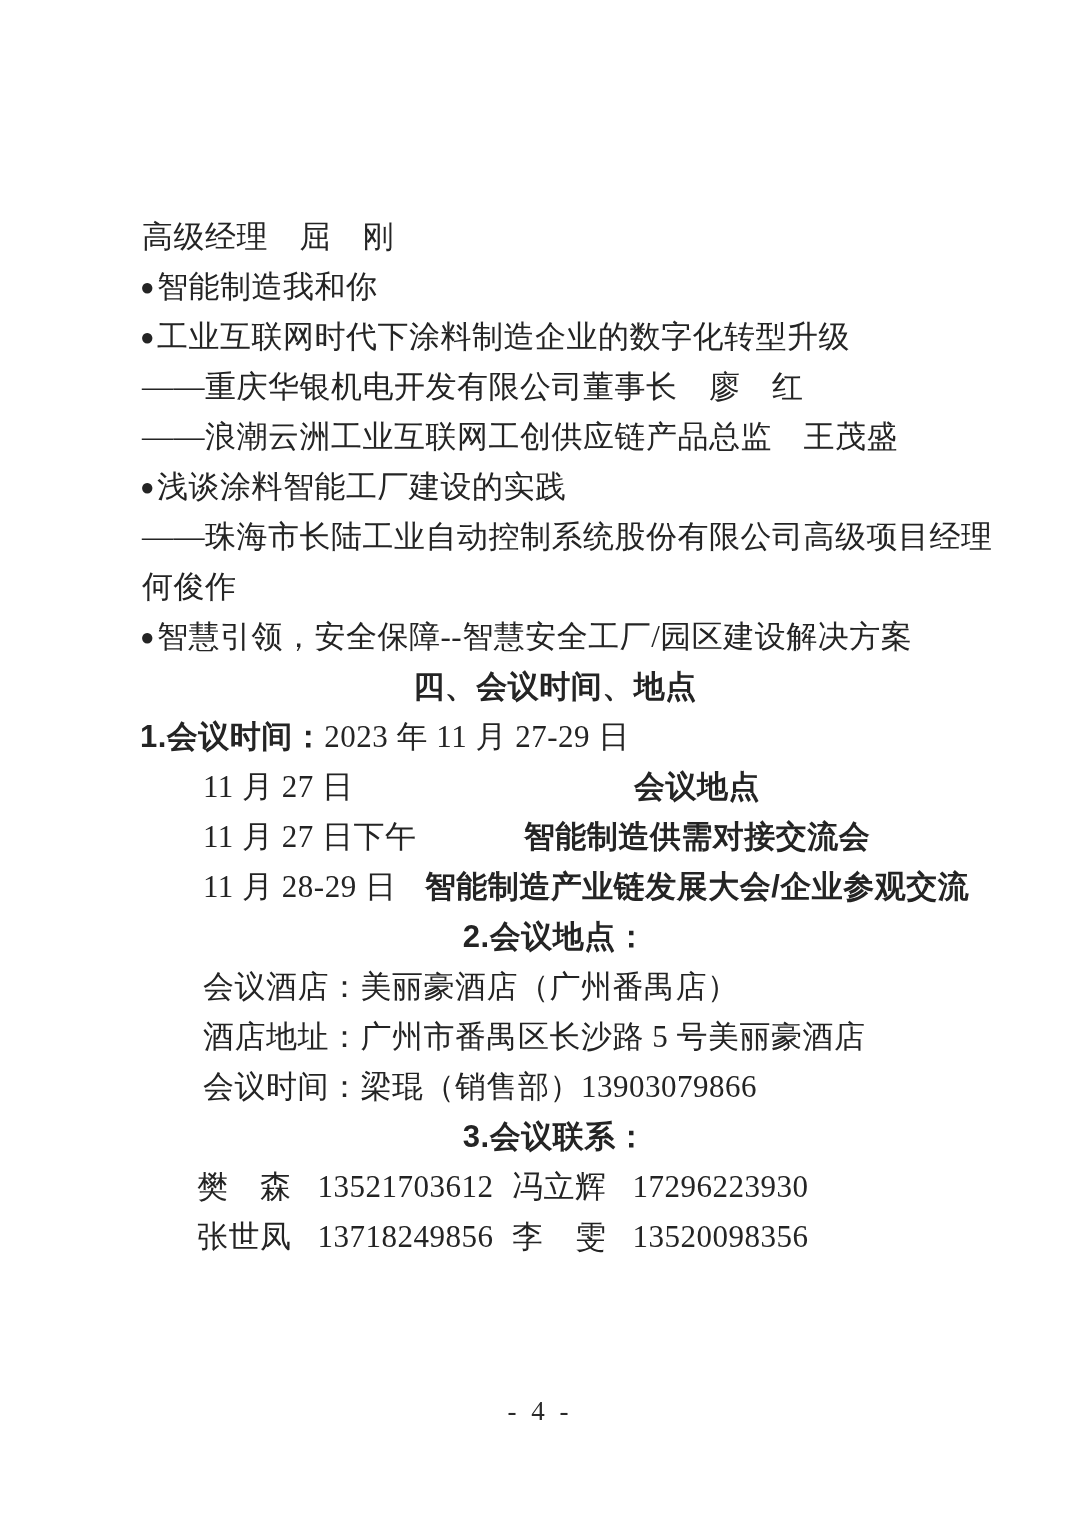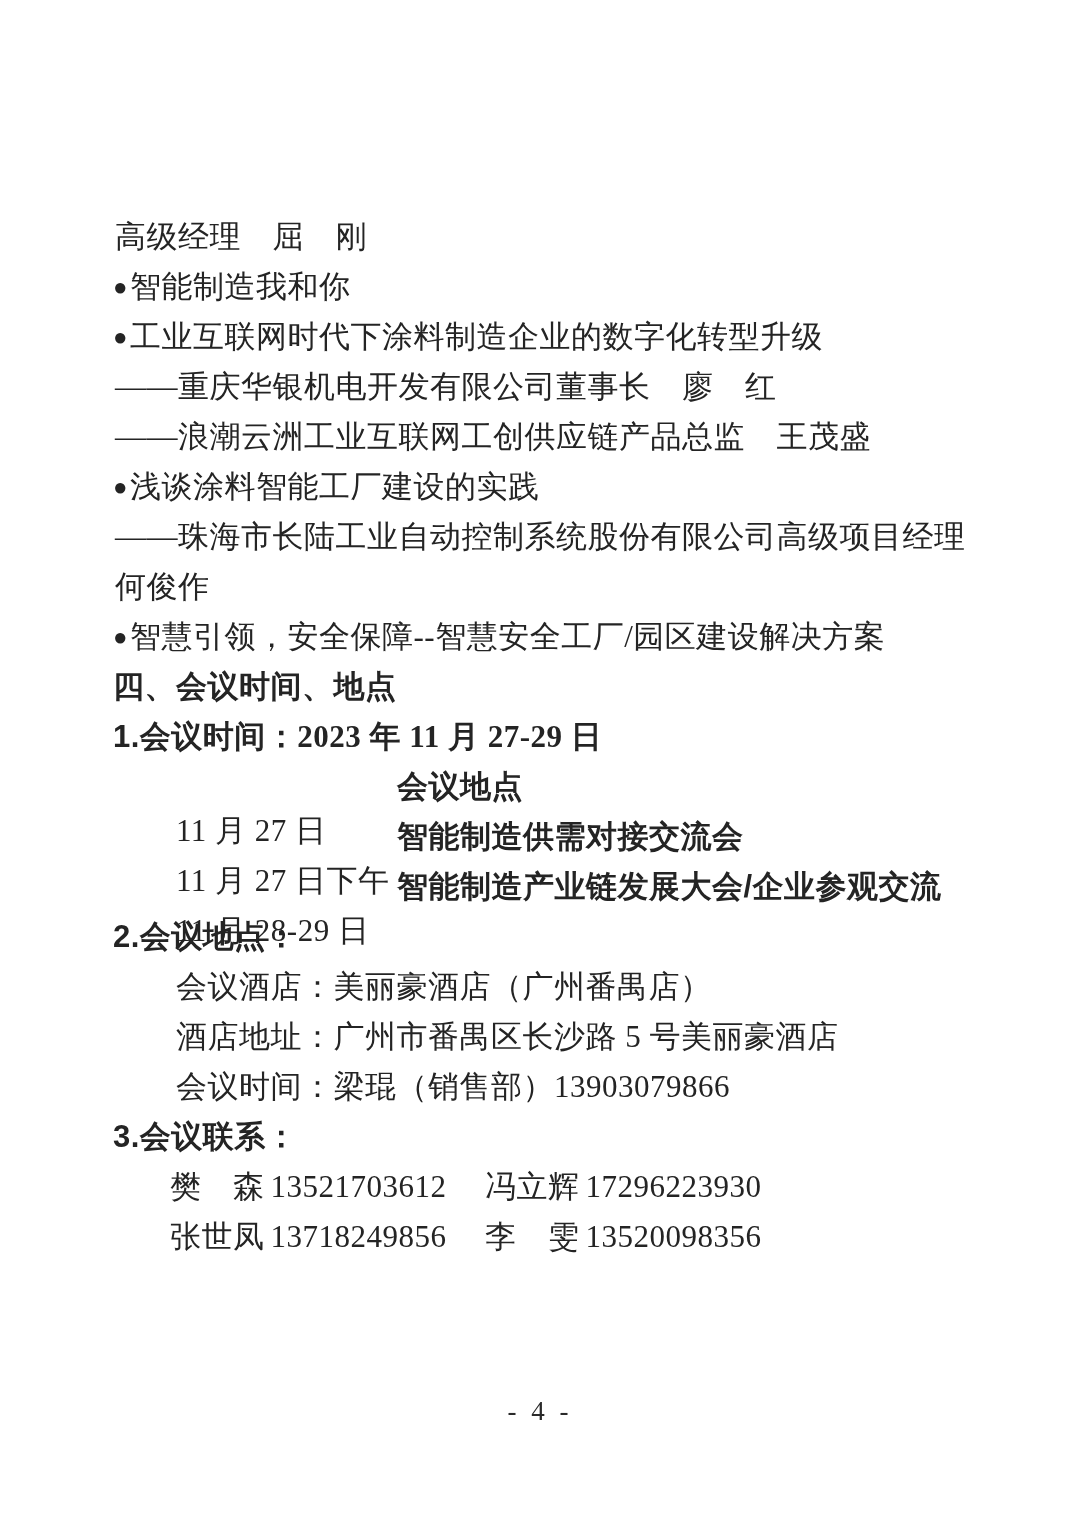--- a/index.html
+++ b/index.html
@@ -7,46 +7,47 @@
     position:relative;
     width:1080px; height:1527px;
     margin:0 auto;
     background:#ffffff;
     color:#242424;
     font-family:"Liberation Serif","DejaVu Serif",serif;
     overflow:hidden;
   }
   .content {
     position:absolute;
-    top:212px; left:113px; right:110px;
+    top:212px; left:140px; right:110px;
   }
   .line {
     height:50px; line-height:50px;
     font-size:31px;
     letter-spacing:0.5px;
     white-space:nowrap;
   }
   .marker {
     font-size:24px;
     vertical-align:2px;
     margin-right:2px;
   }
   .bold-sans {
     font-family:"Liberation Sans","DejaVu Sans",sans-serif;
     font-weight:bold;
+    text-align:center;
   }
-  .bold-serif { font-weight:bold; }
+  .bold-serif { font-weight:normal; }
   .sched { display:flex; padding-left:63px; }
-  .sched-time { width:221px; flex:0 0 auto;margin-top:44px; }
+  .sched-time { width:221px; flex:0 0 auto; }
   .sched-event { flex:1; }
   .detail { padding-left:63px; }
   .contact-row { display:flex; padding-left:57px; }
   .contact-cell { width:315px; flex:0 0 auto; }
   .contact-cell.right { width:auto; }
-  .c-phone { margin-left:6px;font-family:Liberation Serif, serif; }
+  .c-phone { margin-left:26px;font-family:Liberation Serif, serif; }
   .page-number {
     position:absolute;
     top:1396px; left:0; right:0;
     text-align:center;
     font-size:27px;
     letter-spacing:4px;
     color:#2a2a2a;
   }
 </style>
 </head>

